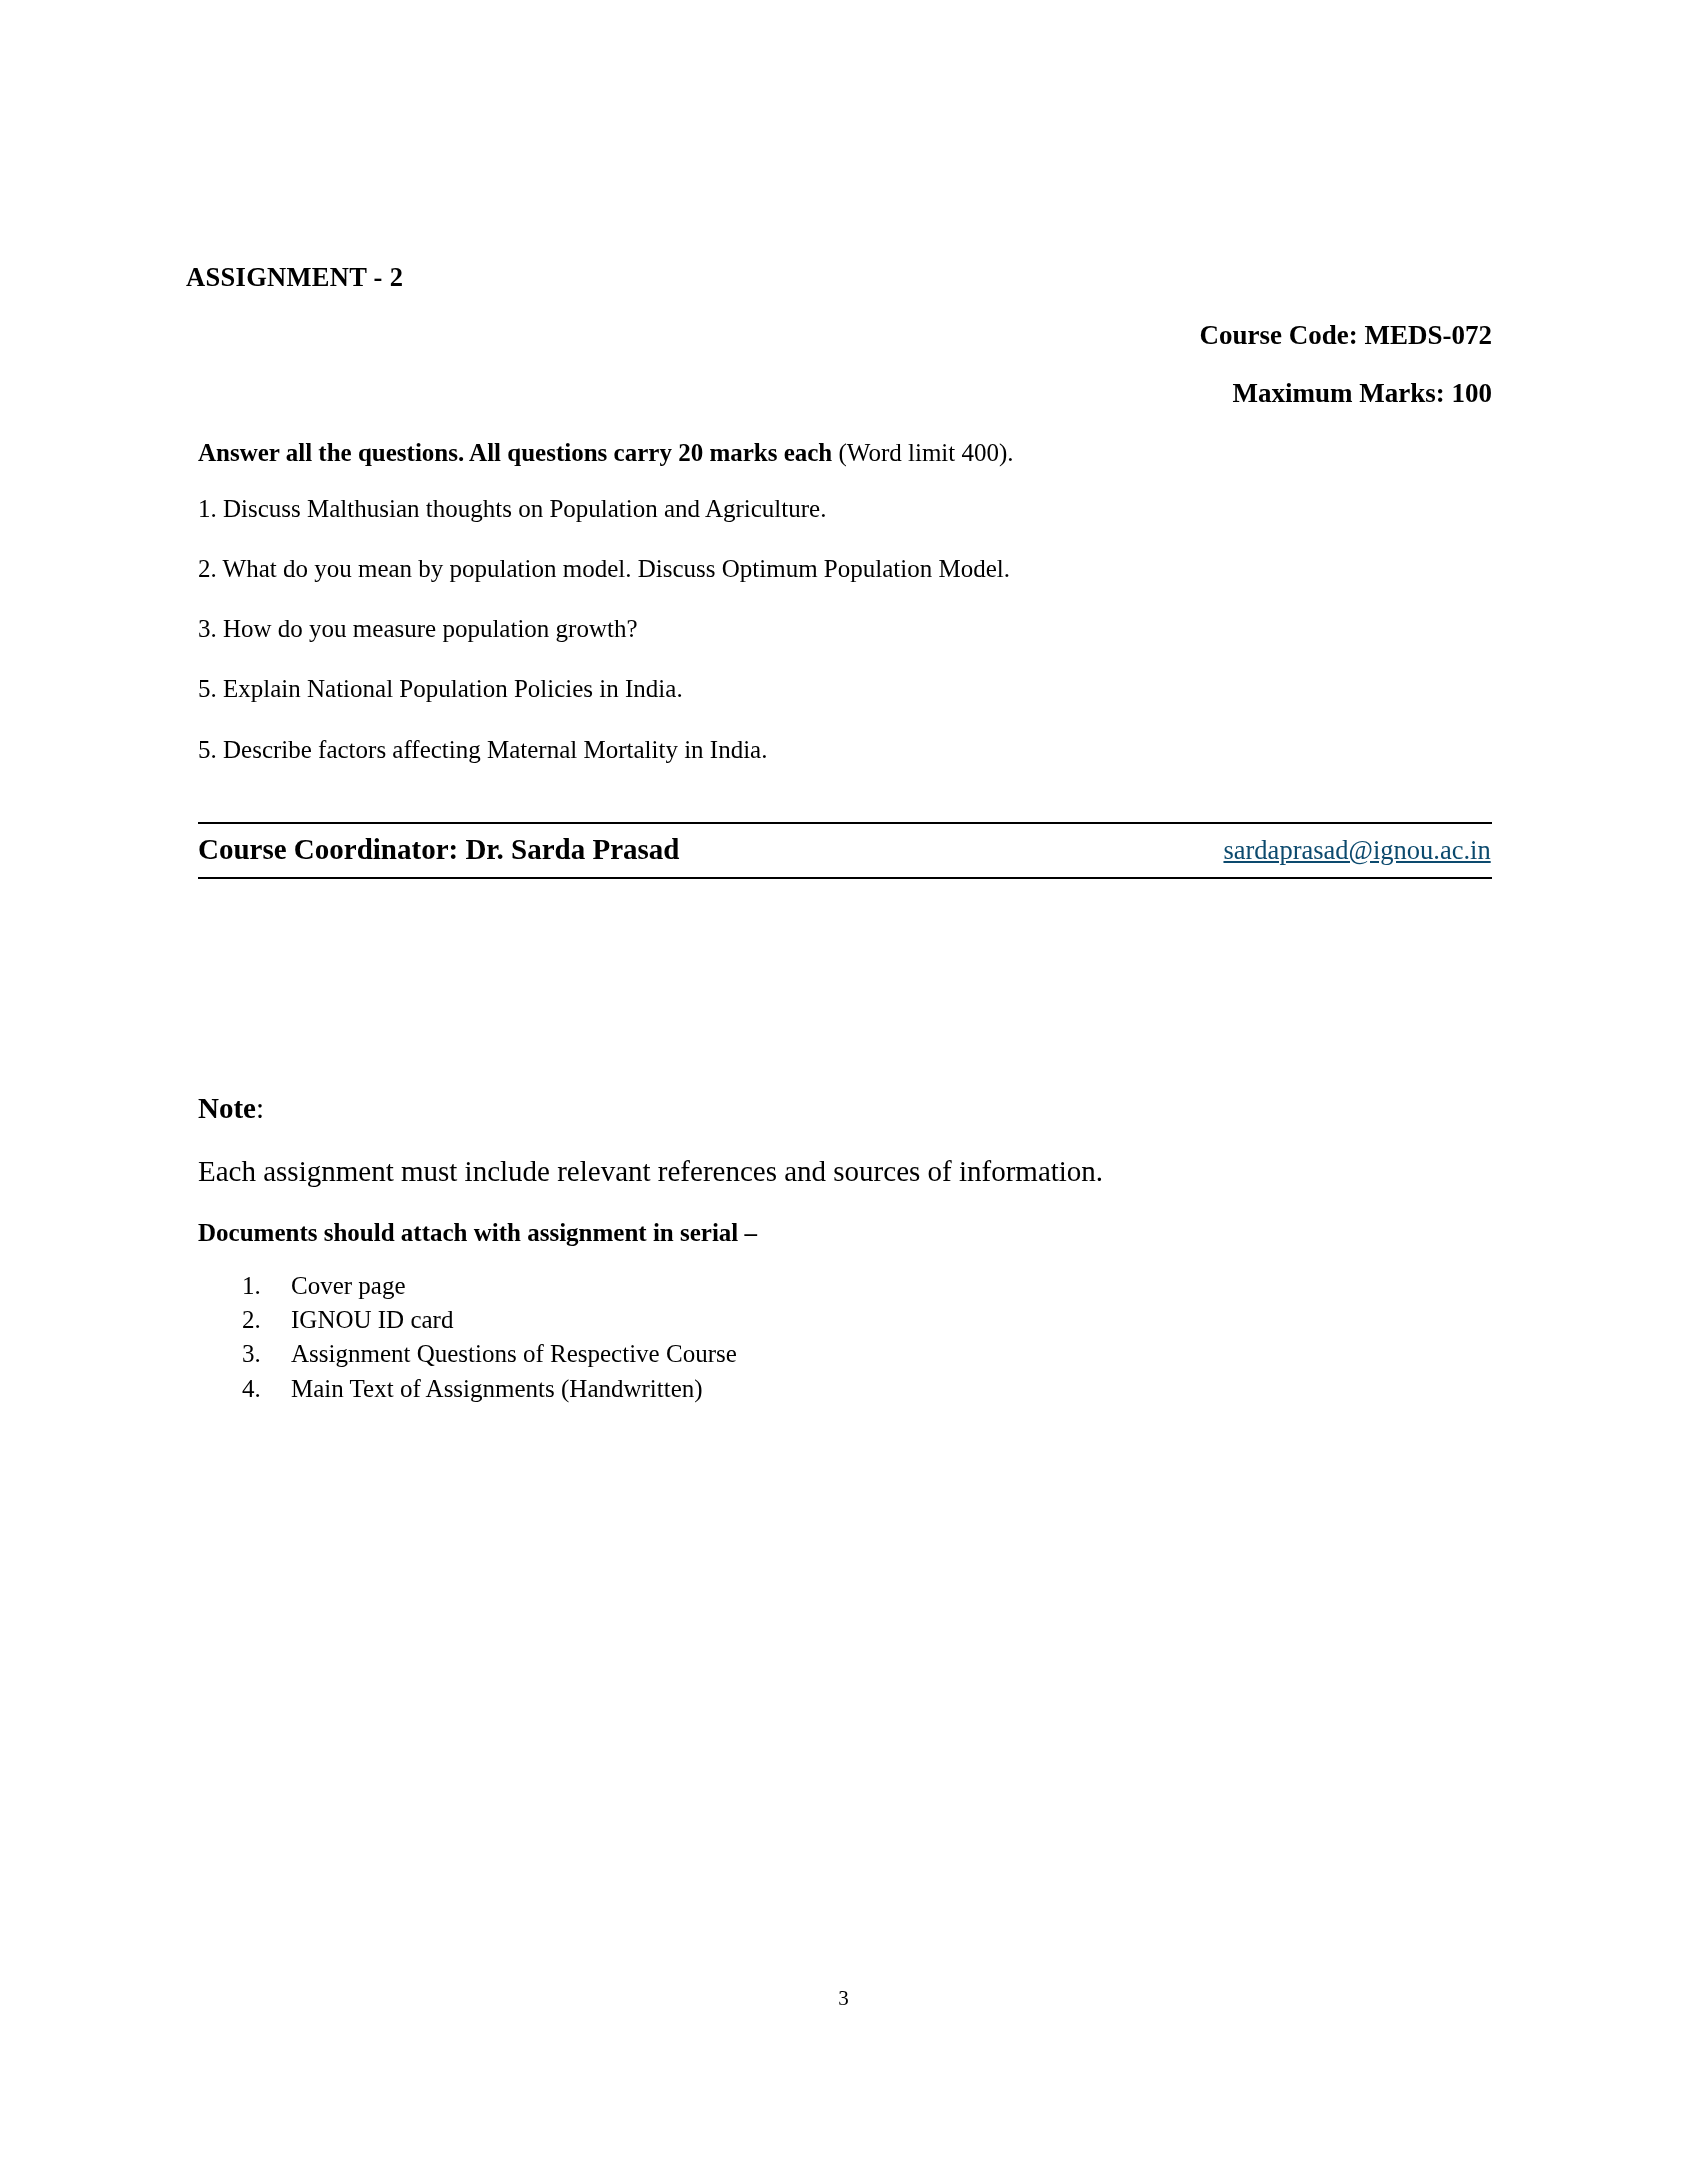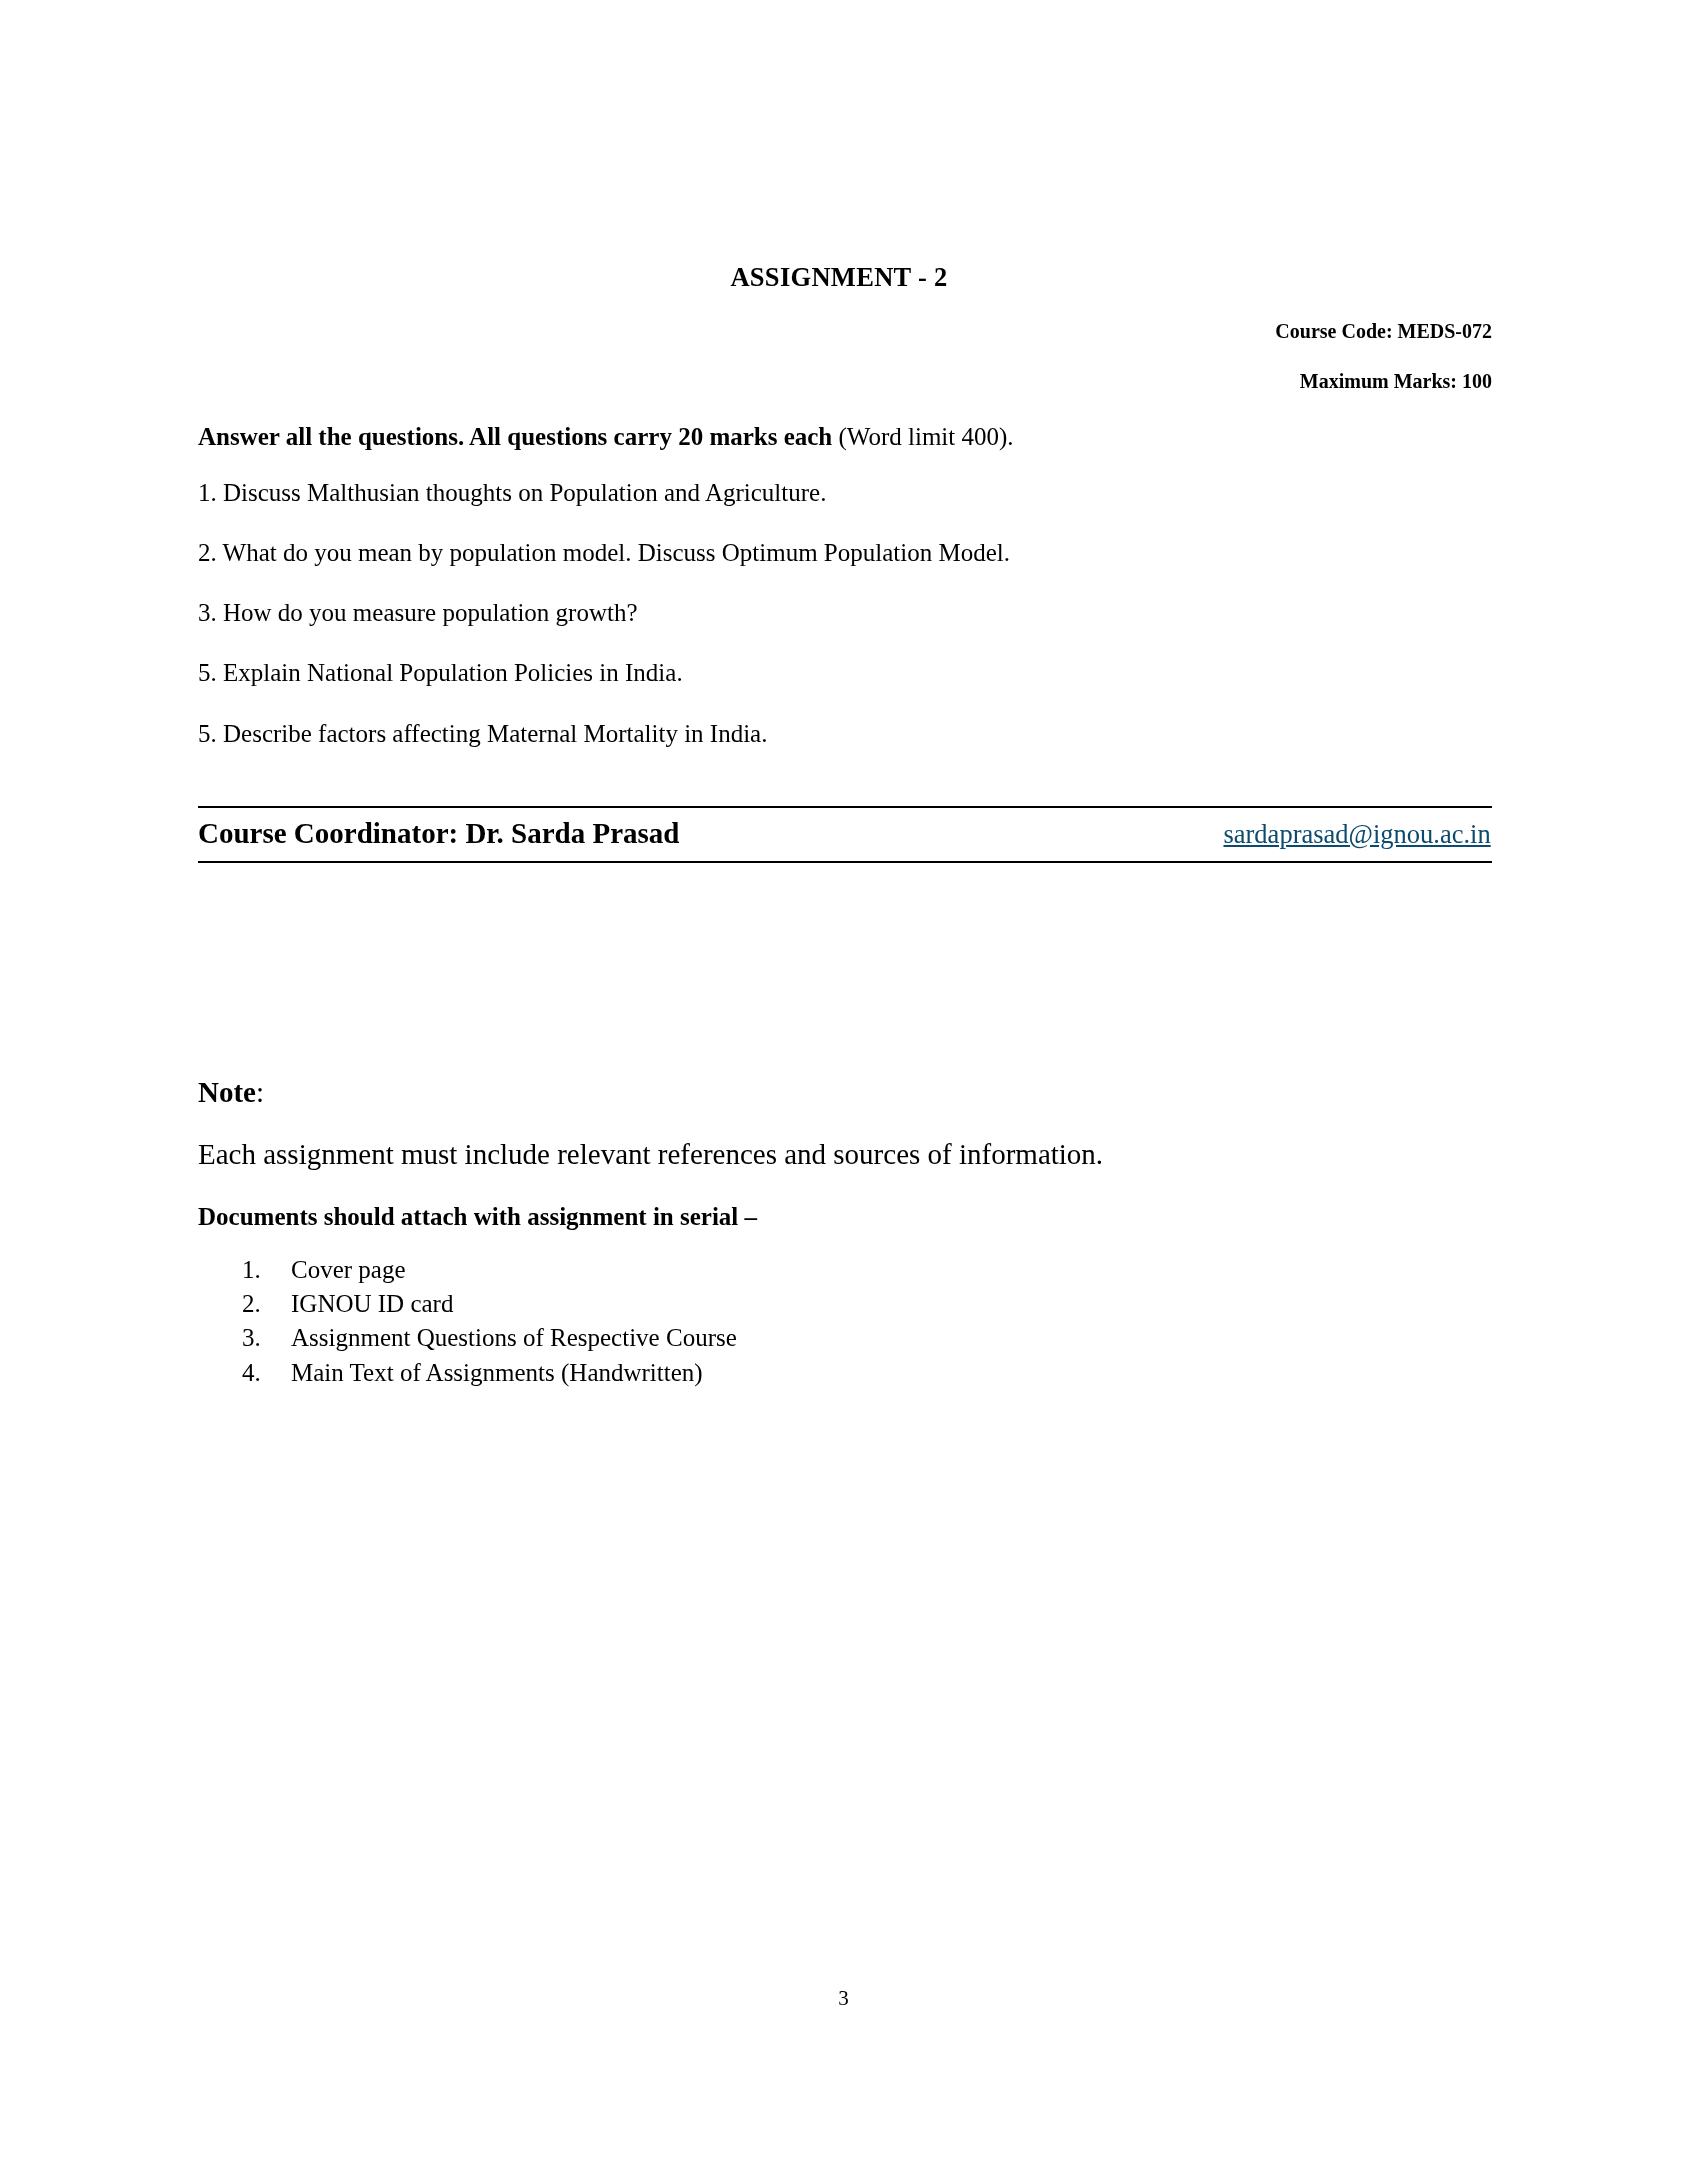--- a/index.html
+++ b/index.html
@@ -23,32 +23,32 @@
   .content {
     position: absolute;
     left: 198px;
     top: 0;
     width: 1294px;
   }
 
   .doc-title {
     margin: 0;
     padding-top: 263px;
-    text-align: center;
+    text-align: left;
     font-size: 26.5px;
     font-weight: bold;
     letter-spacing: 0.3px;
     line-height: 1.1;
     
     margin-left: -12px;
   }
 
   .header-line {
     text-align: right;
-    font-size: 20px;
+    font-size: 27px;
     font-weight: bold;
     line-height: 1.15;
   }
   .header-line.course-code { margin-top: 28px; }
   .header-line.max-marks { margin-top: 26.5px; }
 
   .instruction {
     margin-top: 29px;
     font-size: 25px;
     line-height: 1.2;

